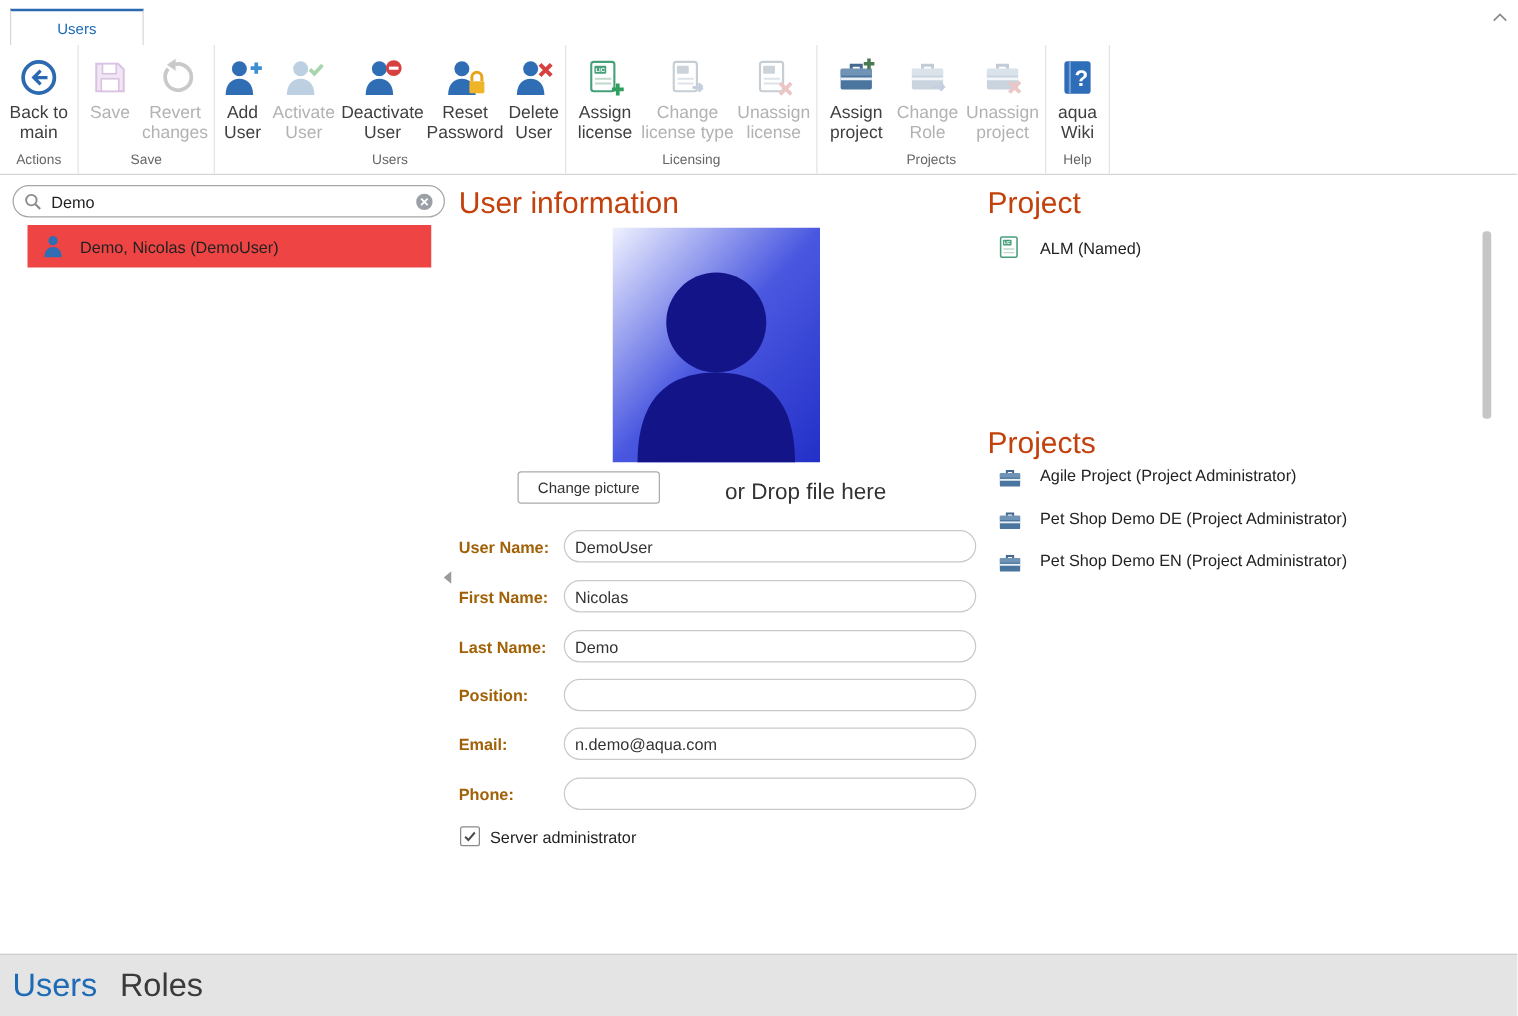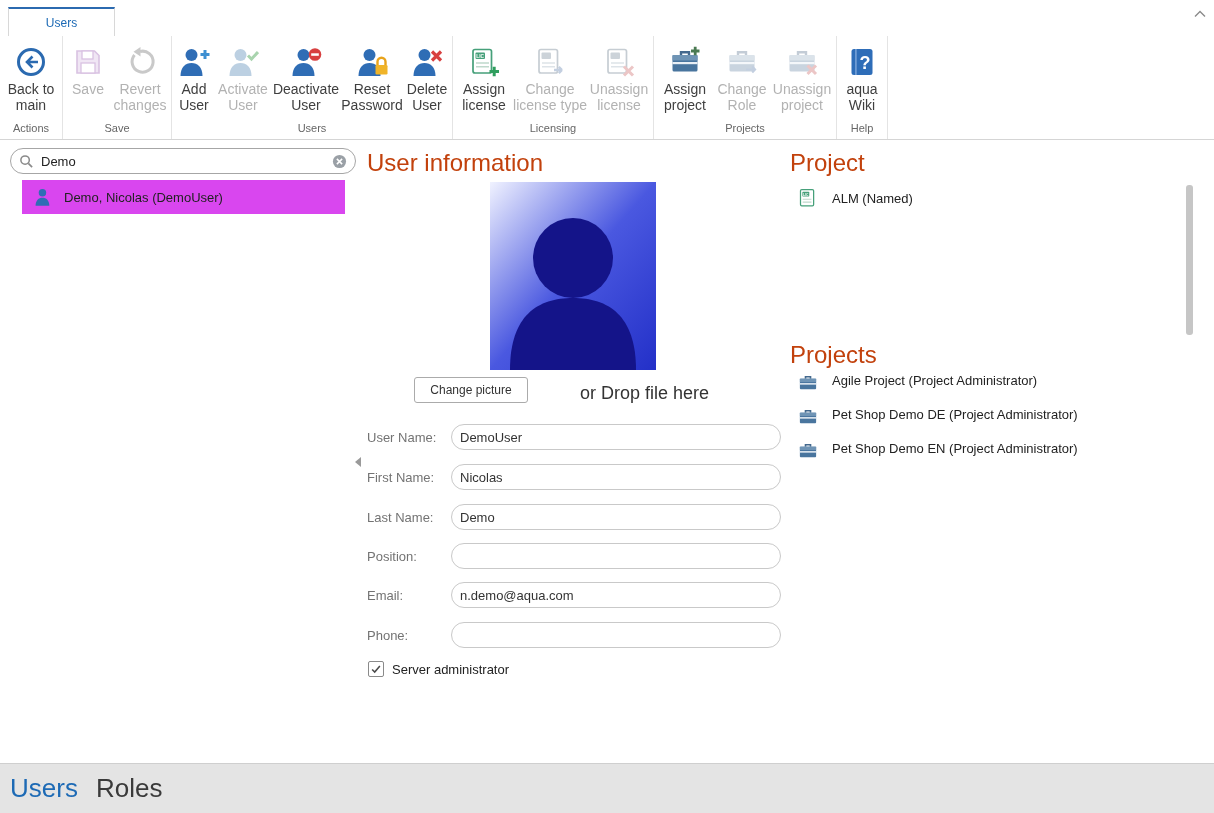--- a/index.html
+++ b/index.html
@@ -21,37 +21,37 @@
   .ricon{width:32px;height:32px;flex:0 0 32px}
   .rlabel{margin-top:3px;font-size:14px;line-height:1.15;color:#3f3f3f;text-align:center}
   .rbtn.disabled .rlabel{color:#b2b2b2}
   .rgroup-name{font-size:11px;color:#666;text-align:center;padding:1px 6px 5px}
 
   
   .left-panel{position:absolute;left:0;top:141px;width:356px;height:622px}
   .search-box{position:absolute;left:10px;top:7px;width:346px;height:26px;border:1px solid #a6a6a6;border-radius:13px;
     background:#fff;display:flex;align-items:center;padding:0 8px;gap:7px}
   .search-box input{flex:1;border:none;outline:none;background:transparent;font-size:13px;color:#222;font-family:inherit}
-  .user-row{position:absolute;left:22px;top:39px;width:323px;height:34px;background:#d946ef;
+  .user-row{position:absolute;left:22px;top:39px;width:323px;height:34px;background:#ef4444;
     display:flex;align-items:center;gap:10px;padding-left:12px;cursor:pointer}
   .user-row .row-label{font-size:13px;color:#222}
 
   
   .splitter{position:absolute;left:354px;top:455px;cursor:pointer}
 
   
   .main-panel{position:absolute;left:367px;top:141px;width:414px;height:622px}
   .panel-title{font-size:24px;color:#c2410c}
   .mp-title{position:absolute;left:0;top:8px}
   .avatar{position:absolute;left:123px;top:41px;width:166px;height:188px}
   .change-pic{position:absolute;left:47px;top:236px;width:114px;height:26px;background:#fff;border:1px solid #ababab;
     border-radius:3px;font-size:12px;color:#333;display:flex;align-items:center;justify-content:center;cursor:pointer;font-family:inherit}
   .drop-hint{position:absolute;left:213px;top:242px;font-size:18px;color:#333}
   .frow{position:absolute;left:0;width:414px;height:26px;display:flex;align-items:center}
-  .flabel{width:84px;font-weight:normal;font-size:13px;color:#737373}
+  .flabel{width:84px;font-weight:bold;font-size:13px;color:#a16207}
   .frow input{width:330px;height:26px;border:1px solid #c9c9c9;border-radius:13px;padding:0 8px;font-size:13px;color:#333;font-family:inherit;outline:none}
   .chk-row{position:absolute;left:1px;top:520px;display:flex;align-items:center;gap:8px}
   .checkbox{width:16px;height:16px;border:1px solid #8a8a8a;border-radius:2px;background:#fff;display:flex;align-items:center;justify-content:center;cursor:pointer}
   .checkbox svg{display:none}
   .checkbox[data-checked="true"] svg{display:block}
   .chk-label{font-size:13px;color:#222}
 
   
   .right-panel{position:absolute;left:790px;top:141px;width:400px;height:622px}
   .rp-lic-title{position:absolute;left:0;top:8px}

